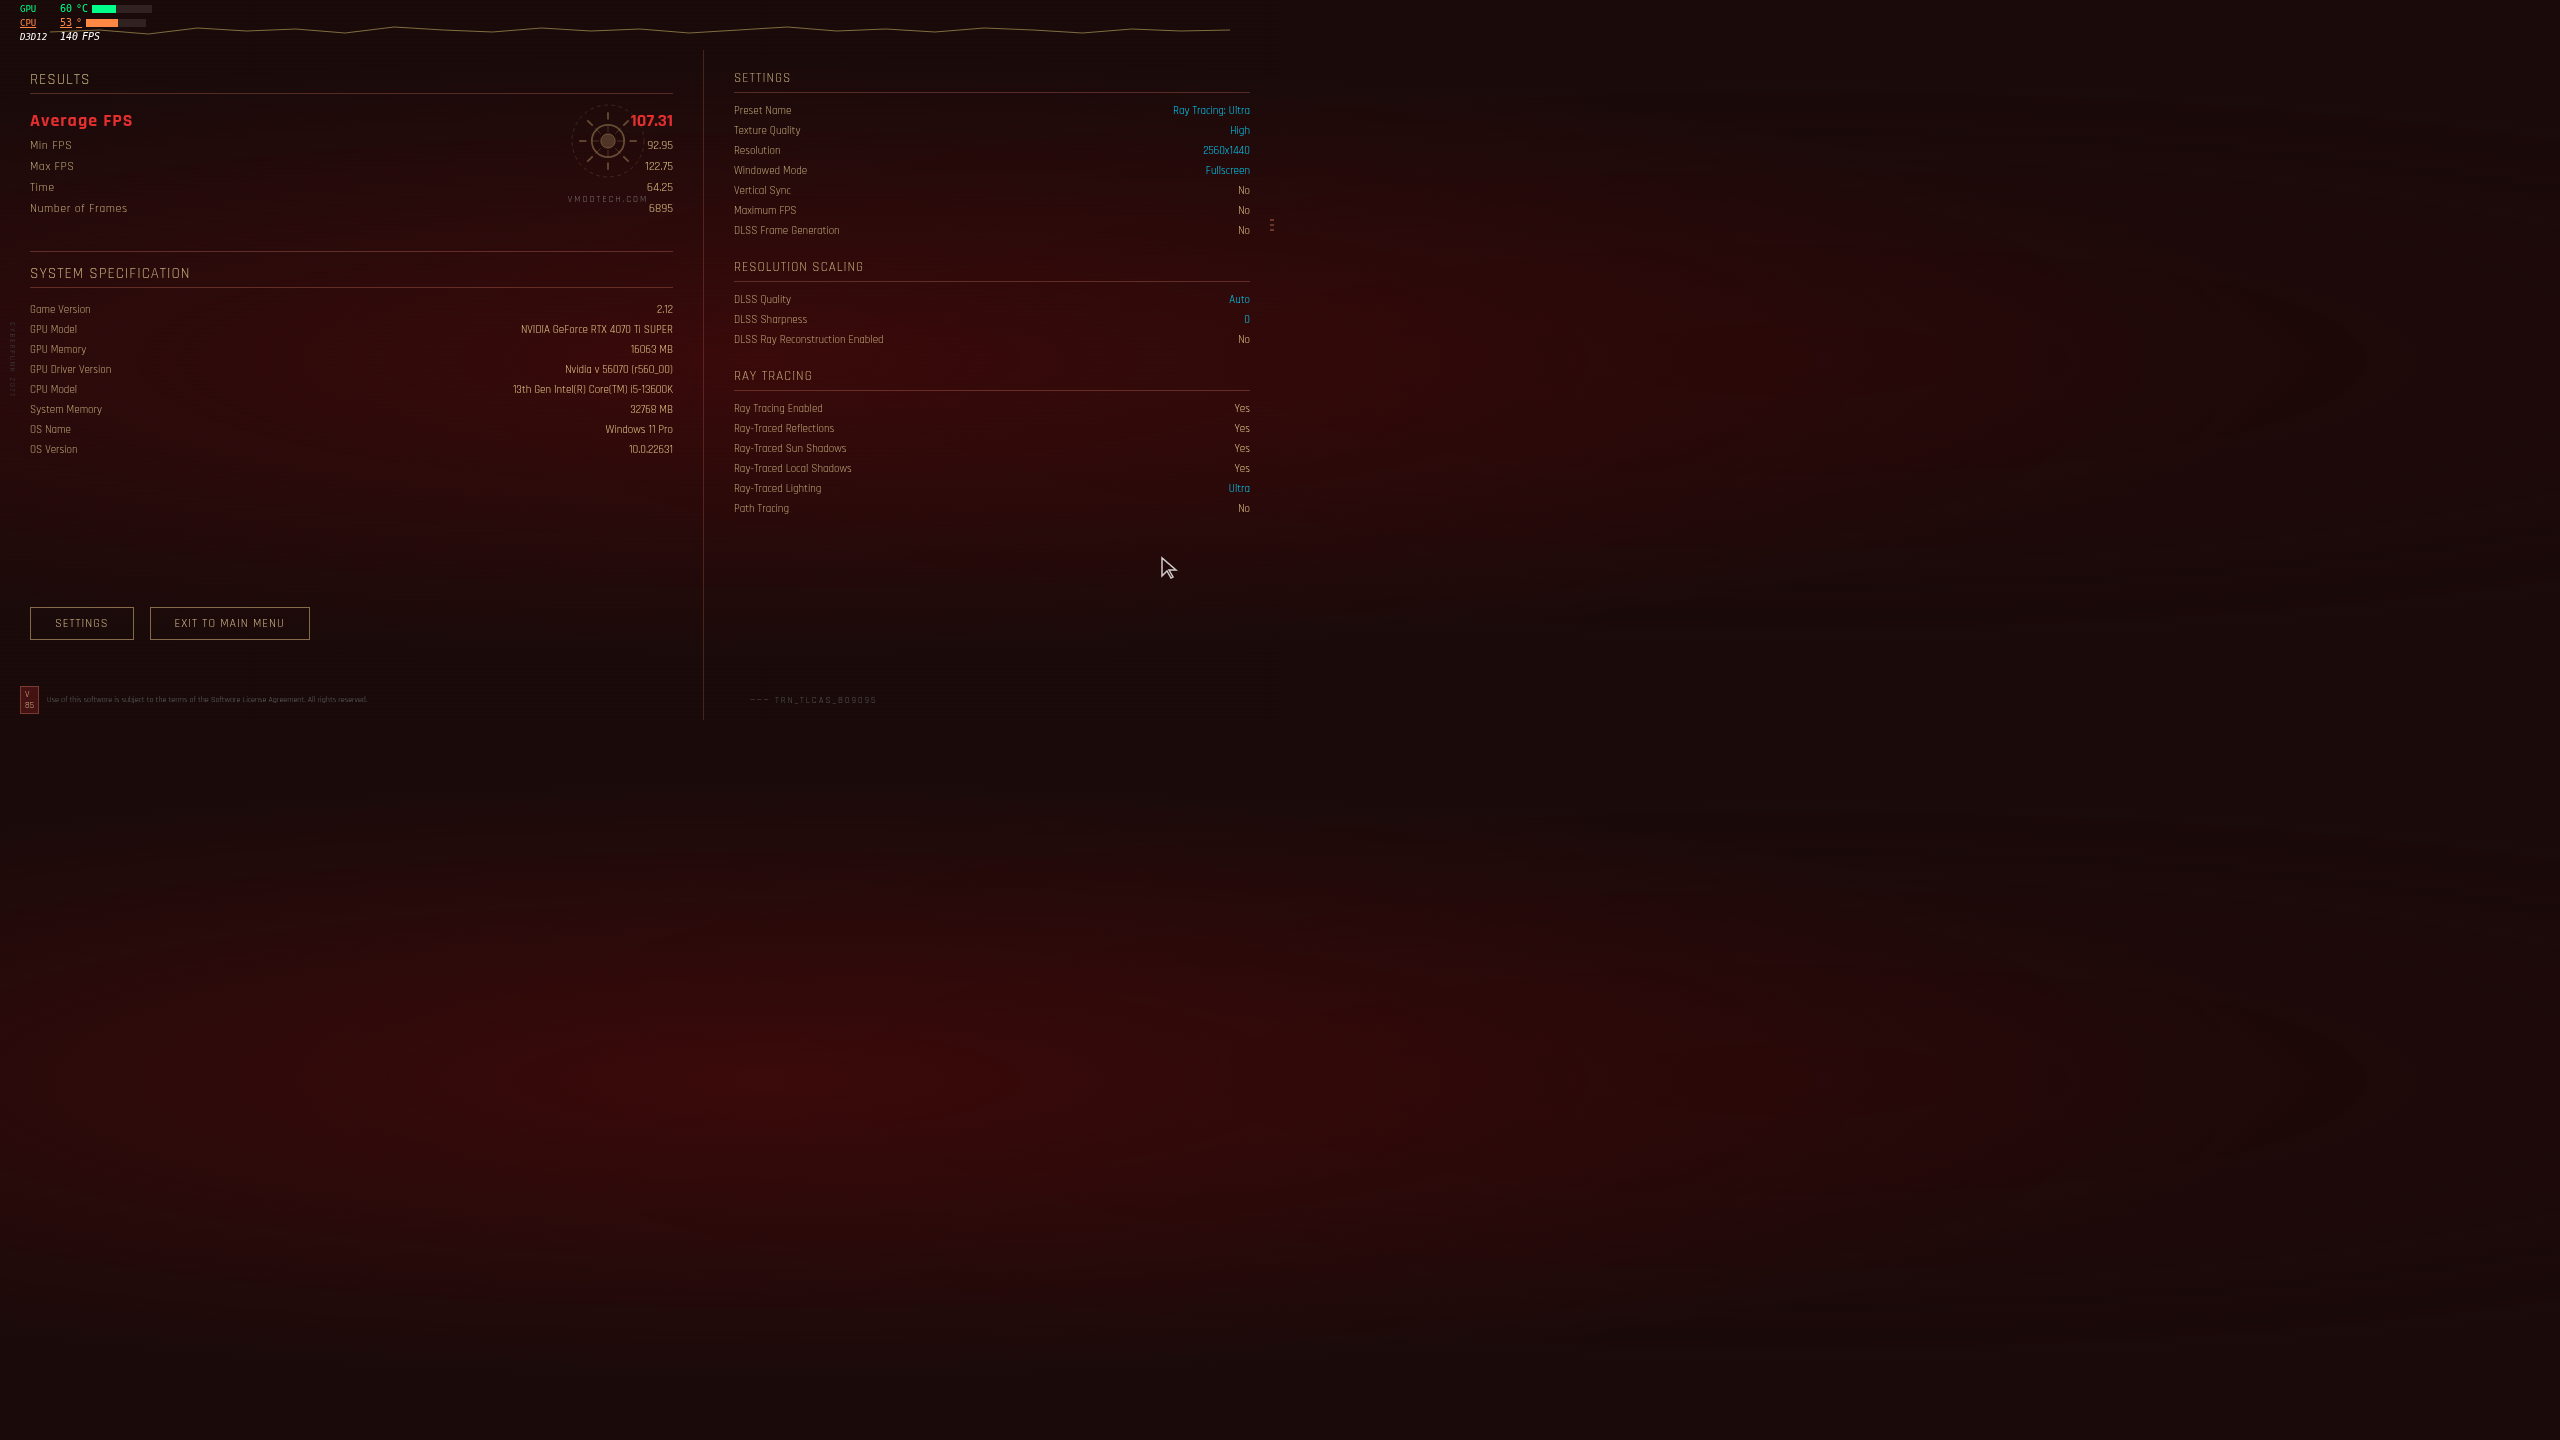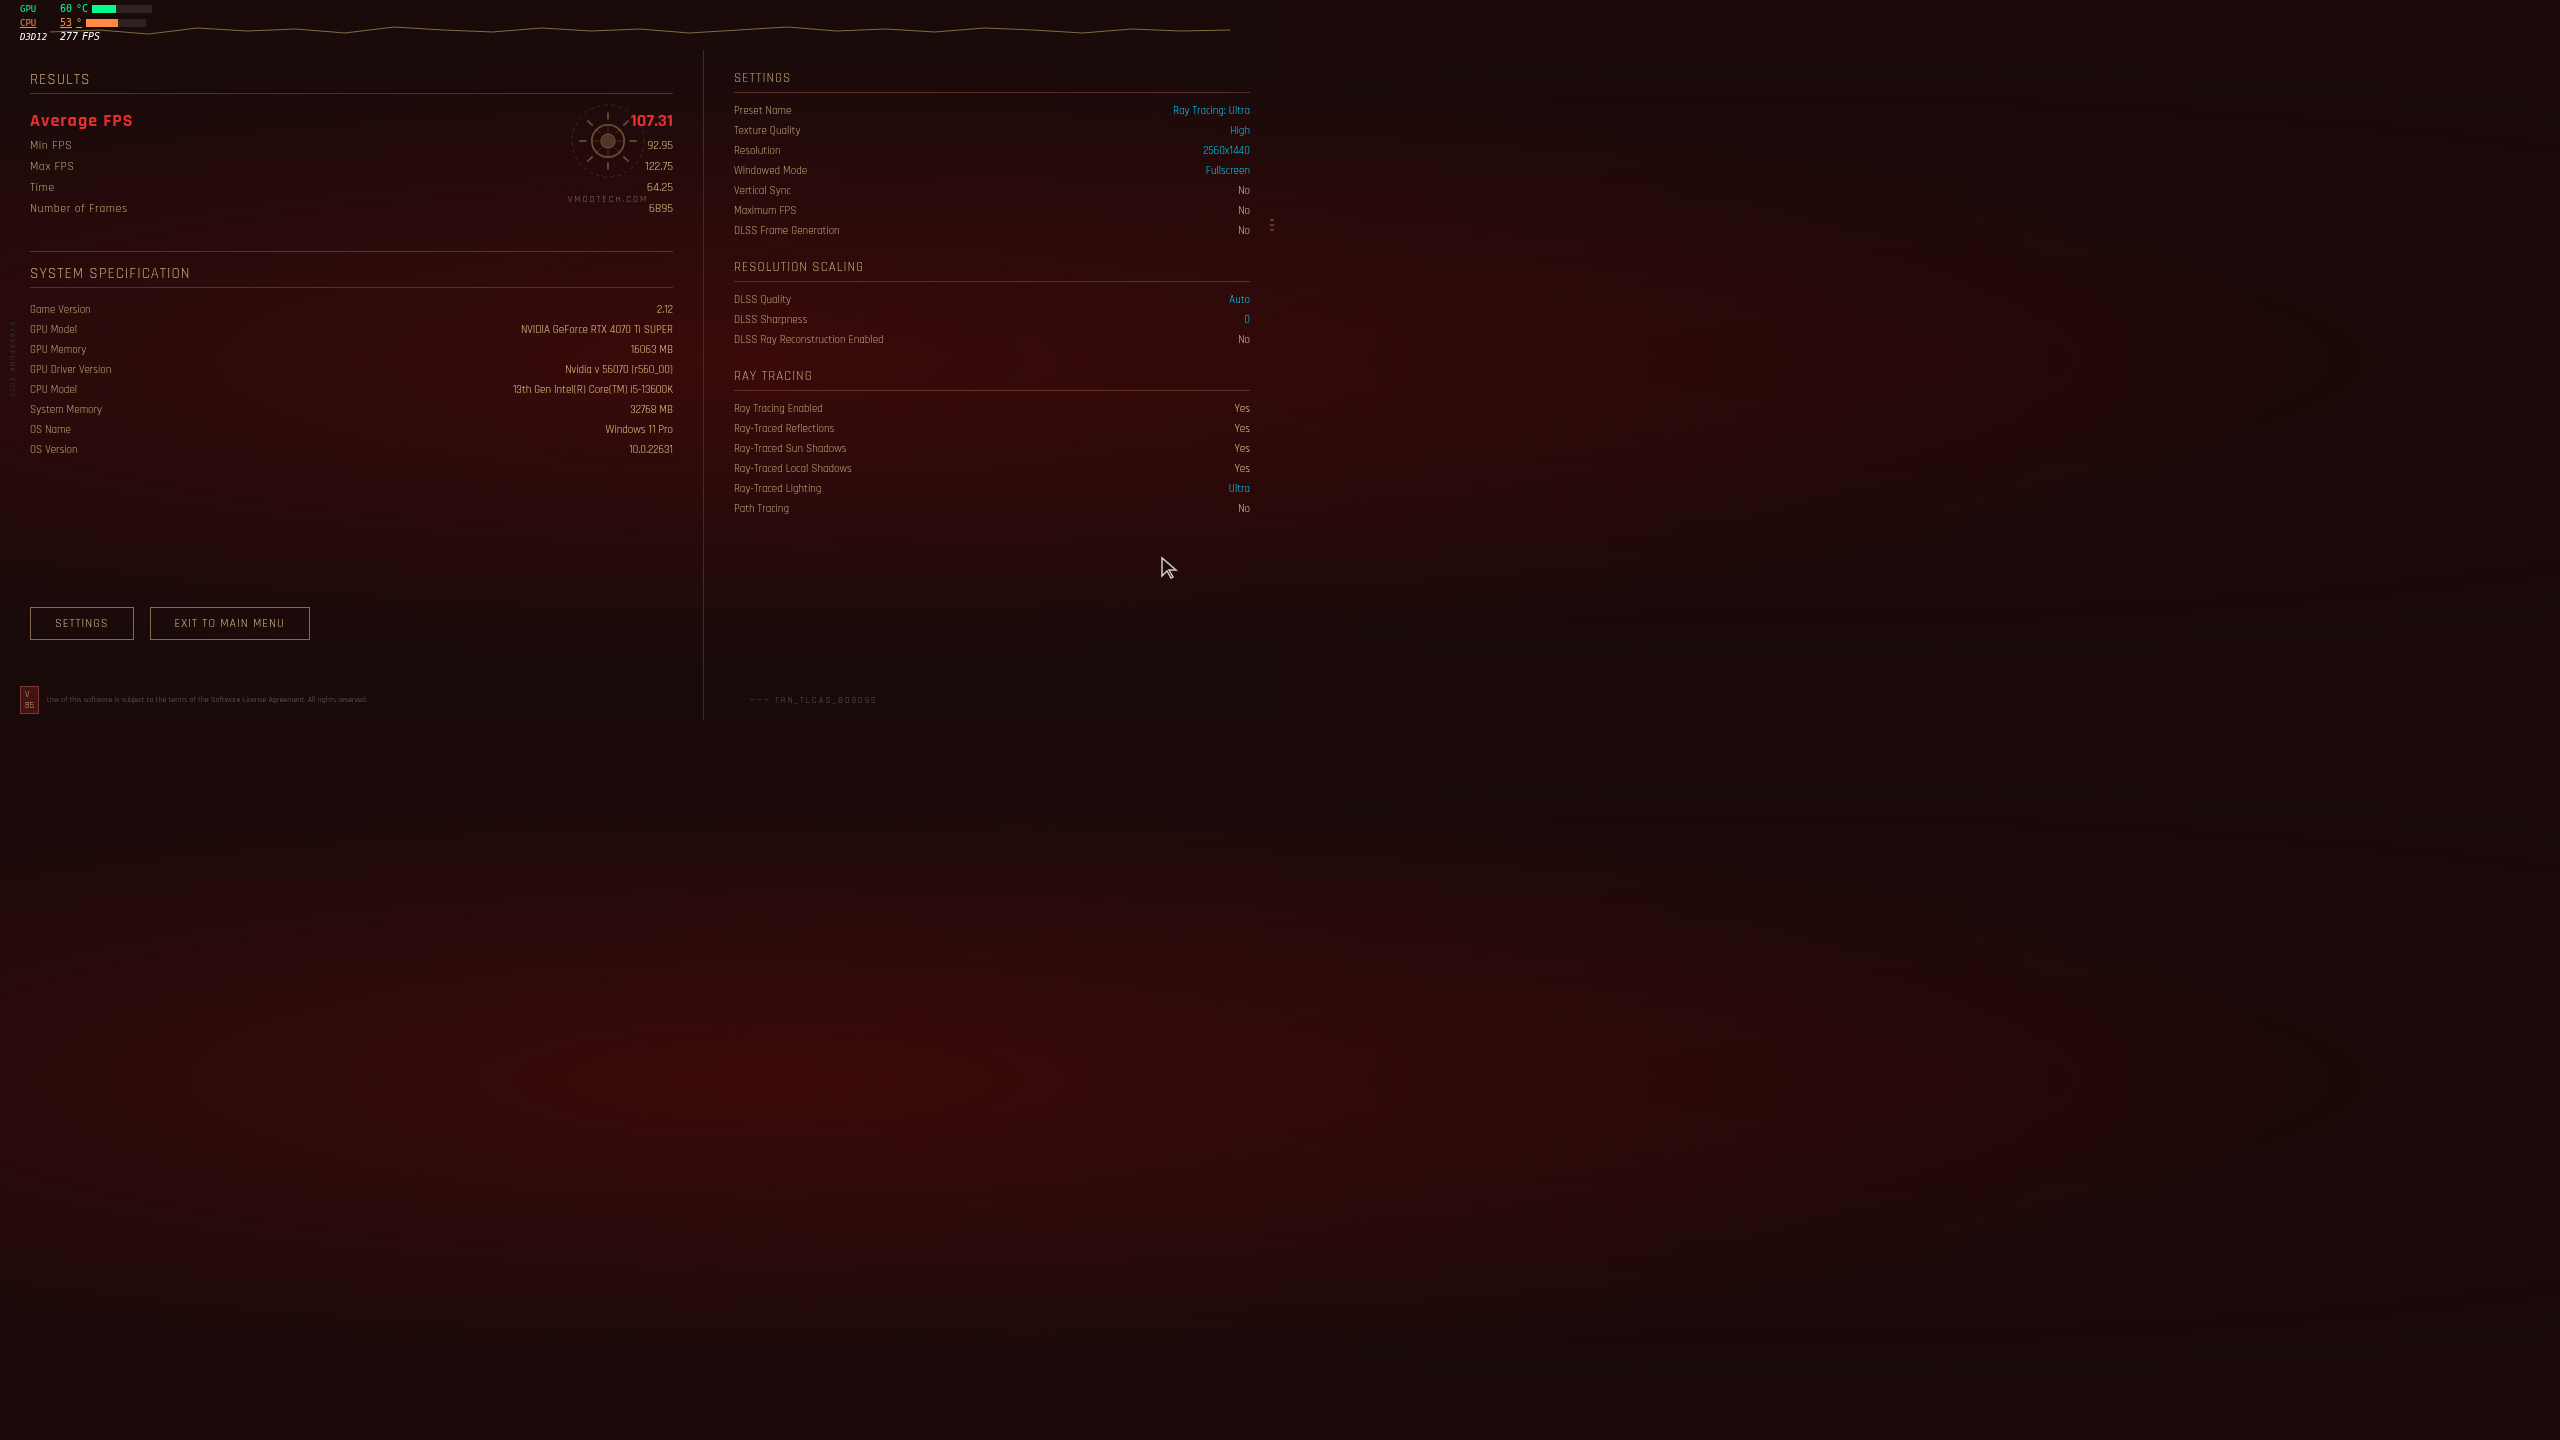--- a/index.html
+++ b/index.html
@@ -370,21 +370,21 @@
   <div class="hud-row">
     <span class="hud-label hud-cpu">CPU</span>
     <span class="hud-cpu">53</span>
     <span class="hud-cpu">°</span>
     <div class="hud-bar-container">
       <div class="hud-bar-fill" style="width:53%; background:#ff8844;"></div>
     </div>
   </div>
   <div class="hud-row">
     <span class="hud-label hud-d3d">D3D12</span>
-    <span class="hud-d3d">277</span>
+    <span class="hud-d3d">140</span>
     <span class="hud-d3d">FPS</span>
   </div>
 </div>
 
 <div class="fps-chart-area">
   <svg class="fps-chart-line" viewBox="0 0 1200 18" preserveAspectRatio="none">
     <polyline points="0,10 50,8 100,12 150,6 200,9 250,7 300,11 350,5 400,8 450,10 500,6 550,9 600,7 650,11 700,8 750,5 800,9 850,7 900,10 950,6 1000,8 1050,11 1100,7 1150,9 1200,8" fill="none" stroke="rgba(200,180,100,0.6)" stroke-width="1"></polyline>
   </svg>
 </div>
 

